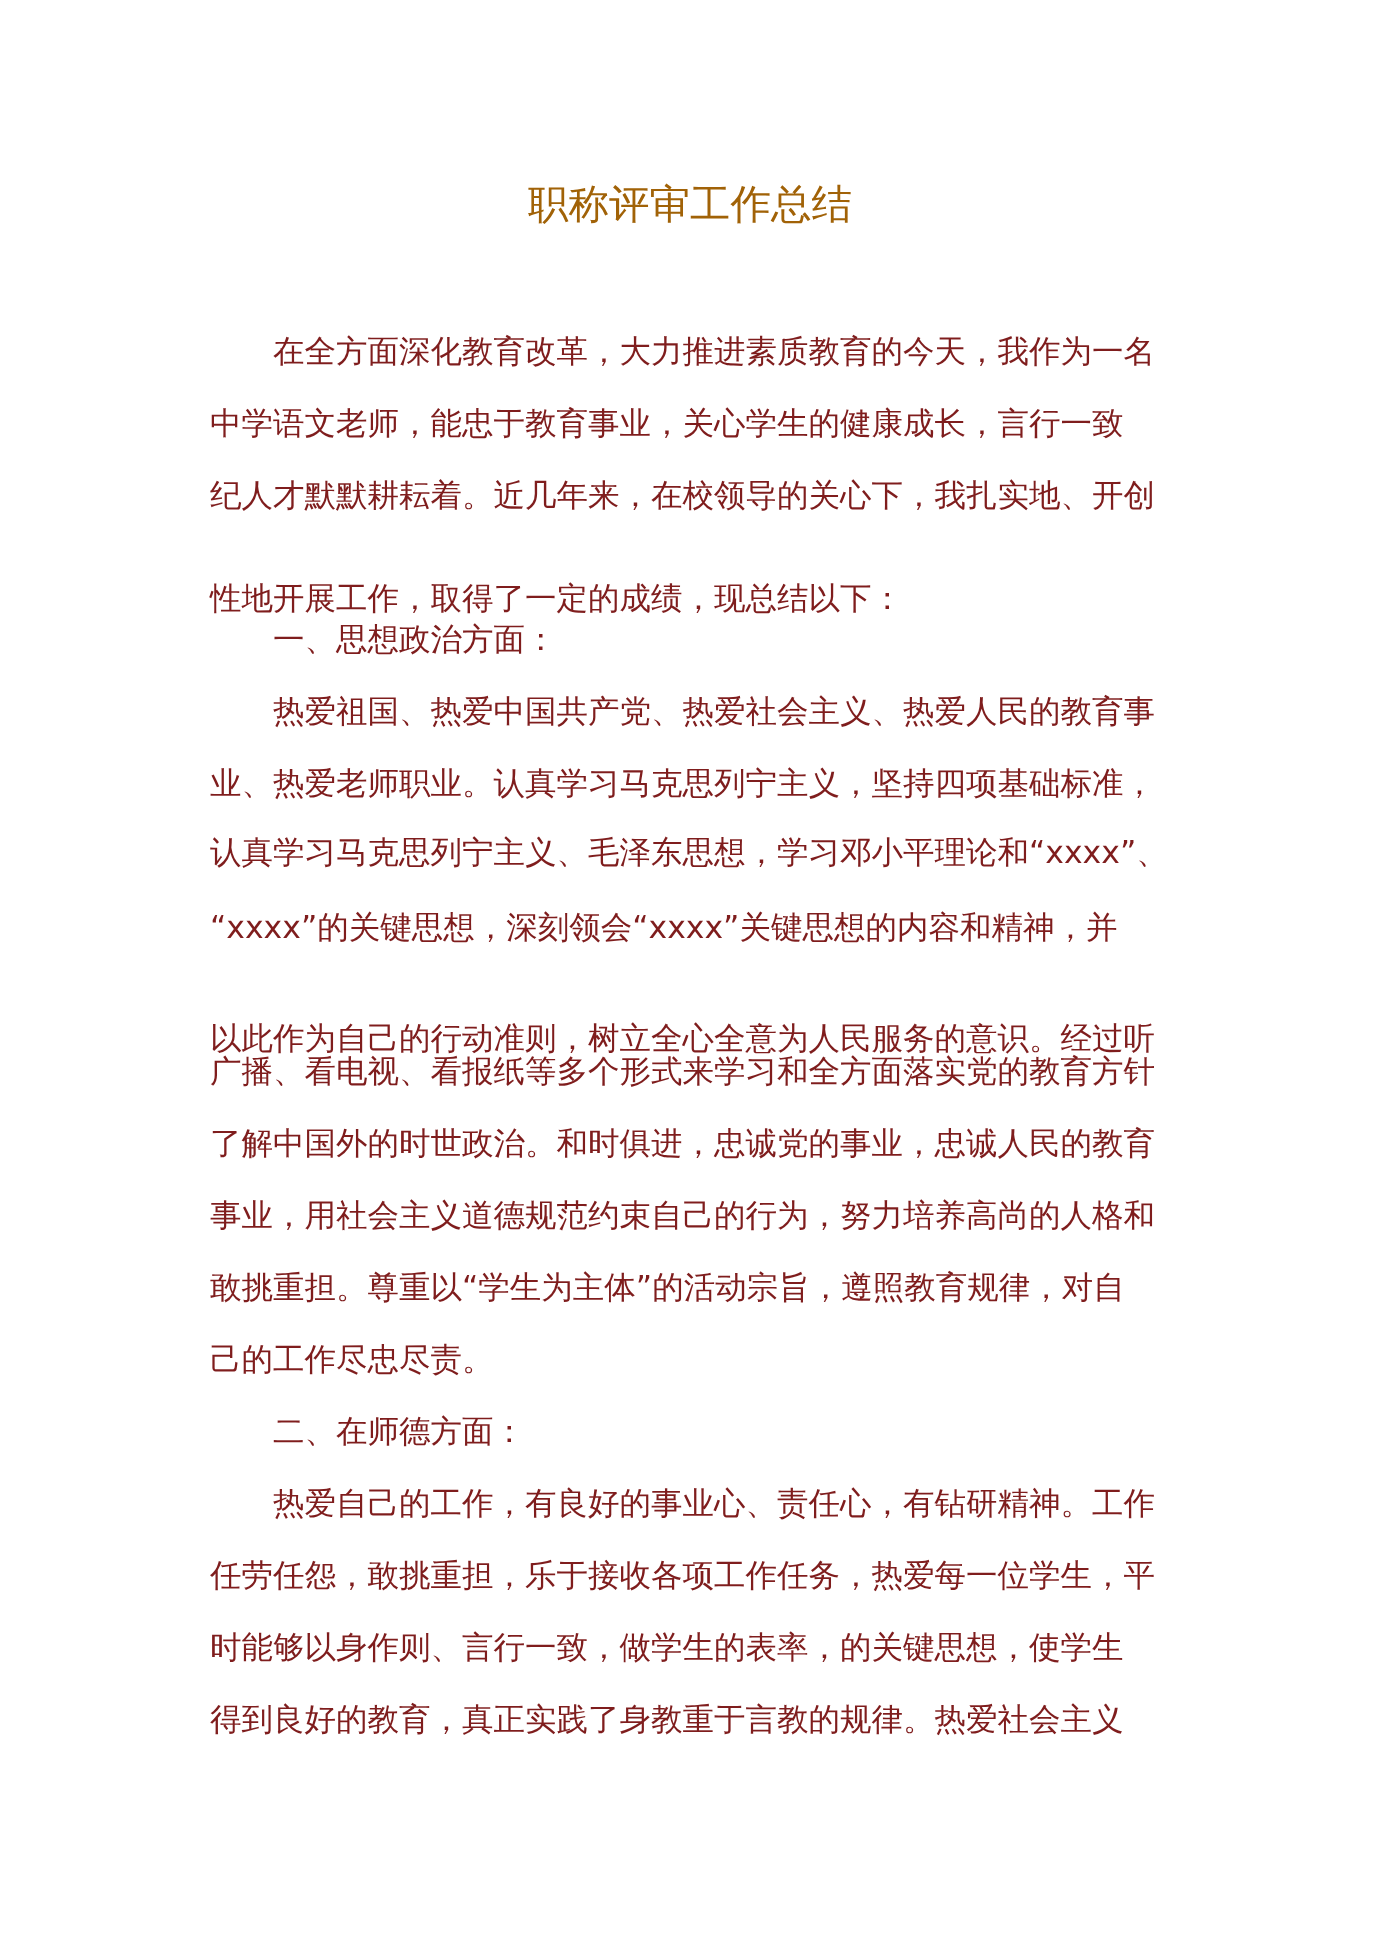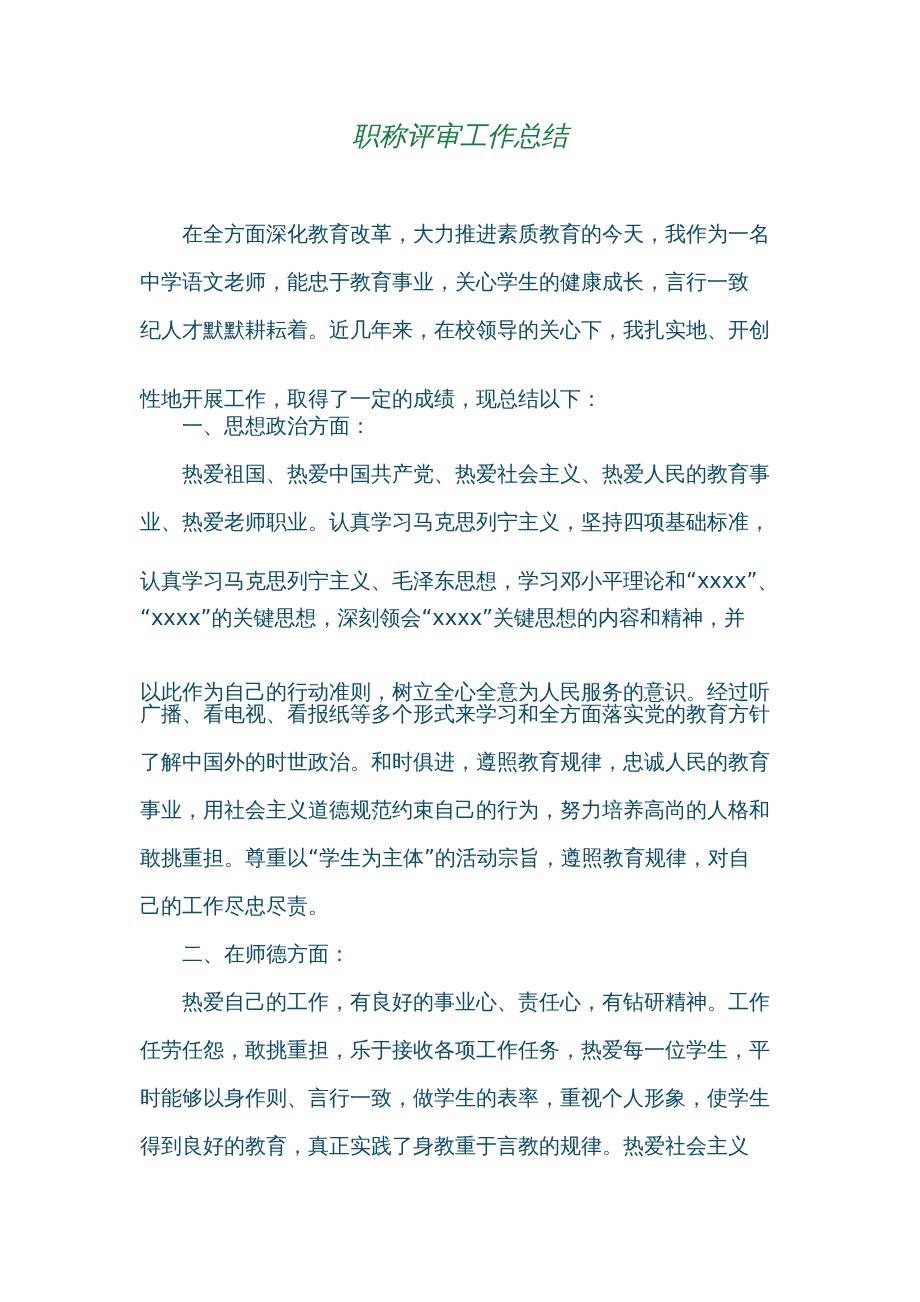--- a/index.html
+++ b/index.html
@@ -1,42 +1,42 @@
 <!DOCTYPE html>
 <html><head>
 <meta charset="utf-8">
 <style>
   html, body { margin: 0; padding: 0; background: #ffffff; }
   body { width: 920px; height: 1302px; position: relative; overflow: hidden;
          font-family: "DejaVu Sans", "Liberation Sans", sans-serif; color: #1a1a1a; }
   .title { position: absolute; top: 118px; left: 0; width: 920px; text-align: center;
-           font-size: 27px; letter-spacing: 0px; color: #15803d; font-style: italic; }
+           font-size: 27px; letter-spacing: 0px; color: #a16207; }
   .line { position: absolute; left: 140px; font-size: 21px; white-space: nowrap;
-          color: #0c4a6e; line-height: 30px; }
+          color: #7f1d1d; line-height: 30px; }
   .indent { left: 182px; }
 </style>
 </head>
 <body>
 
 <div class="page">
   <div class="title">职称评审工作总结</div>
 
   <div class="line indent" style="top:219px">在全方面深化教育改革，大力推进素质教育的今天，我作为一名</div>
   <div class="line" style="top:267px">中学语文老师，能忠于教育事业，关心学生的健康成长，言行一致</div>
   <div class="line" style="top:315px">纪人才默默耕耘着。近几年来，在校领导的关心下，我扎实地、开创</div>
   <div class="line" style="top:384px">性地开展工作，取得了一定的成绩，现总结以下：</div>
   <div class="line indent" style="top:411px">一、思想政治方面：</div>
   <div class="line indent" style="top:459px">热爱祖国、热爱中国共产党、热爱社会主义、热爱人民的教育事</div>
   <div class="line" style="top:507px">业、热爱老师职业。认真学习马克思列宁主义，坚持四项基础标准，</div>
-  <div class="line" style="top:566px">认真学习马克思列宁主义、毛泽东思想，学习邓小平理论和“xxxx”、</div>
+  <div class="line" style="top:553px">认真学习马克思列宁主义、毛泽东思想，学习邓小平理论和“xxxx”、</div>
   <div class="line" style="top:603px">“xxxx”的关键思想，深刻领会“xxxx”关键思想的内容和精神，并</div>
   <div class="line" style="top:677px">以此作为自己的行动准则，树立全心全意为人民服务的意识。经过听</div>
   <div class="line" style="top:699px">广播、看电视、看报纸等多个形式来学习和全方面落实党的教育方针</div>
-  <div class="line" style="top:747px">了解中国外的时世政治。和时俱进，遵照教育规律，忠诚人民的教育</div>
+  <div class="line" style="top:747px">了解中国外的时世政治。和时俱进，忠诚党的事业，忠诚人民的教育</div>
   <div class="line" style="top:795px">事业，用社会主义道德规范约束自己的行为，努力培养高尚的人格和</div>
   <div class="line" style="top:843px">敢挑重担。尊重以“学生为主体”的活动宗旨，遵照教育规律，对自</div>
   <div class="line" style="top:891px">己的工作尽忠尽责。</div>
   <div class="line indent" style="top:939px">二、在师德方面：</div>
   <div class="line indent" style="top:987px">热爱自己的工作，有良好的事业心、责任心，有钻研精神。工作</div>
   <div class="line" style="top:1035px">任劳任怨，敢挑重担，乐于接收各项工作任务，热爱每一位学生，平</div>
-  <div class="line" style="top:1083px">时能够以身作则、言行一致，做学生的表率，重视个人形象，使学生</div>
+  <div class="line" style="top:1083px">时能够以身作则、言行一致，做学生的表率，的关键思想，使学生</div>
   <div class="line" style="top:1131px">得到良好的教育，真正实践了身教重于言教的规律。热爱社会主义</div>
 </div>
 
 </body></html>

